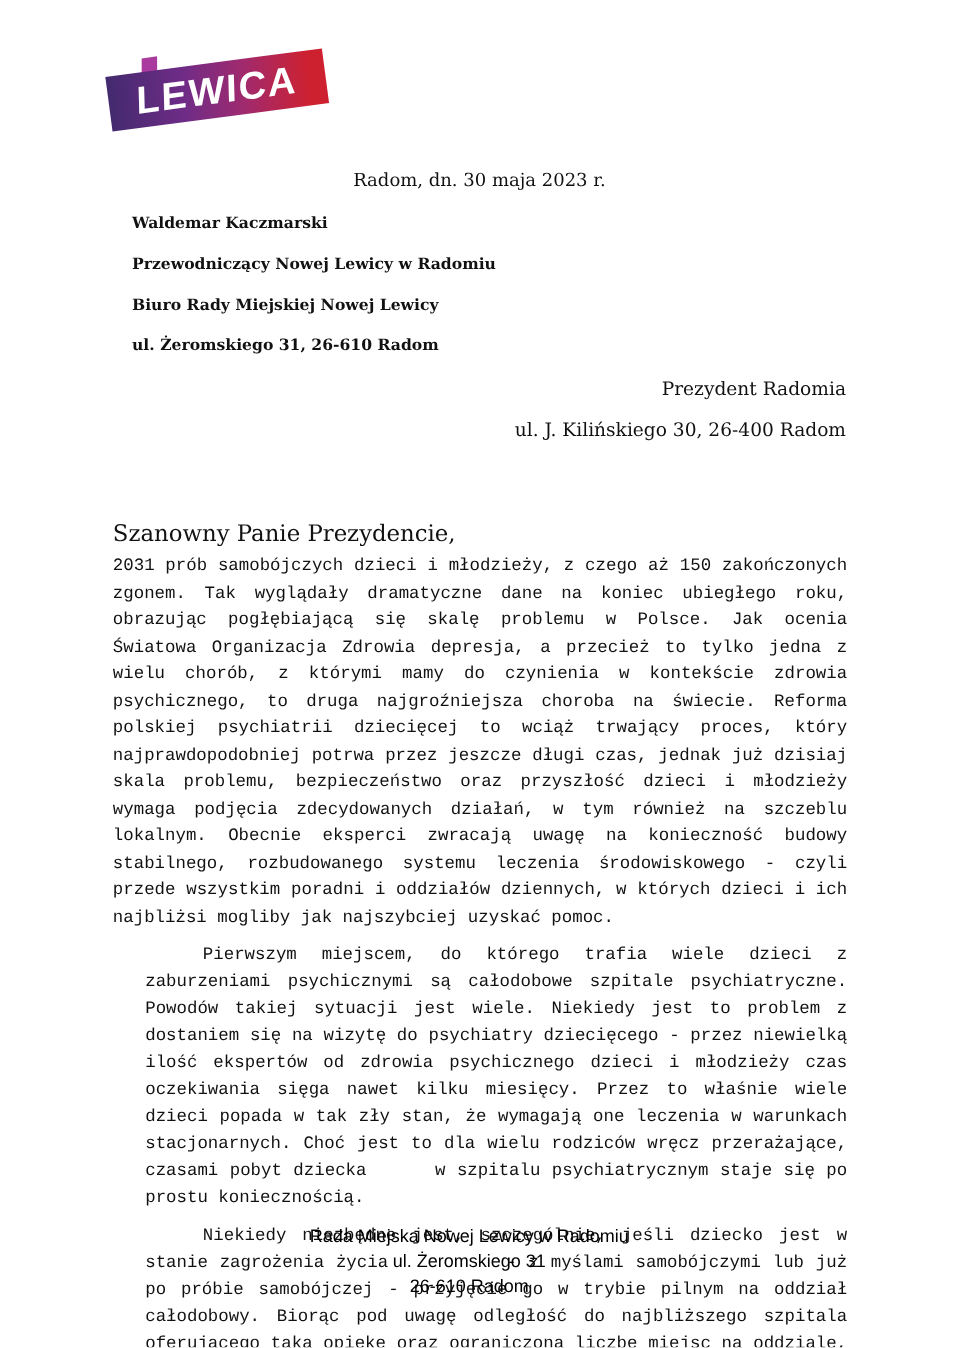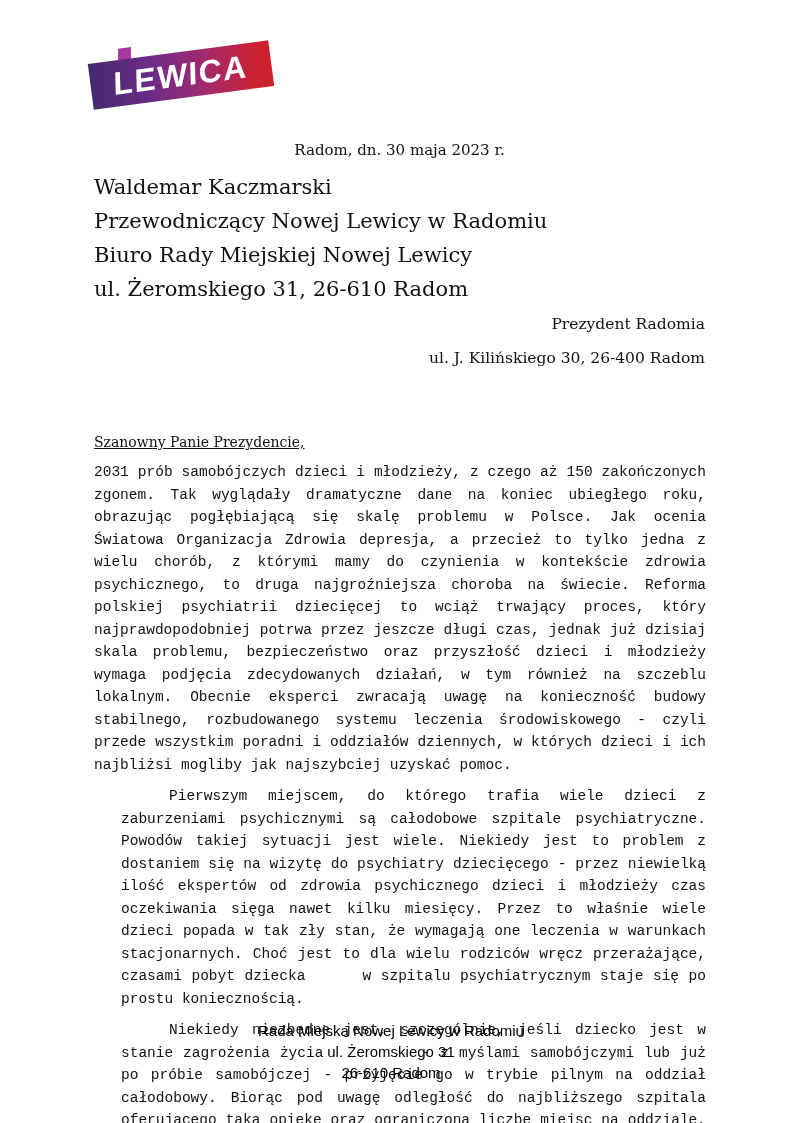--- a/index.html
+++ b/index.html
@@ -34,33 +34,32 @@
     line-height:1;
     user-select:none;
   }
 
   
   .date-row{
     position:absolute;left:94px;top:141px;width:611px;
     text-align:center;font-size:15px;
   }
   .sender{
-    position:absolute;left:94px;top:170px;
-    font-size:21px;line-height:34px;
+    position:absolute;left:110px;top:170px;
+    font-size:13px;line-height:34px;font-weight:bold;
   }
   .recipient{
     position:absolute;left:94px;top:307px;width:611px;
     text-align:right;font-size:15.5px;line-height:34px;
   }
 
   
   .salutation{
     position:absolute;left:94px;top:434px;
-    font-size:14px;
-    text-decoration:underline;
+    font-size:19px;
   }
   .letter-body{
     position:absolute;left:94px;top:461px;width:612px;
     font-size:14.5px;line-height:22.5px;
     text-align:justify;
     font-family:Liberation Mono, monospace;
   }
   .letter-body p{margin:0 0 9px 0;}
   .letter-body p.indented{text-indent:48px;margin-left:27px;}
 

